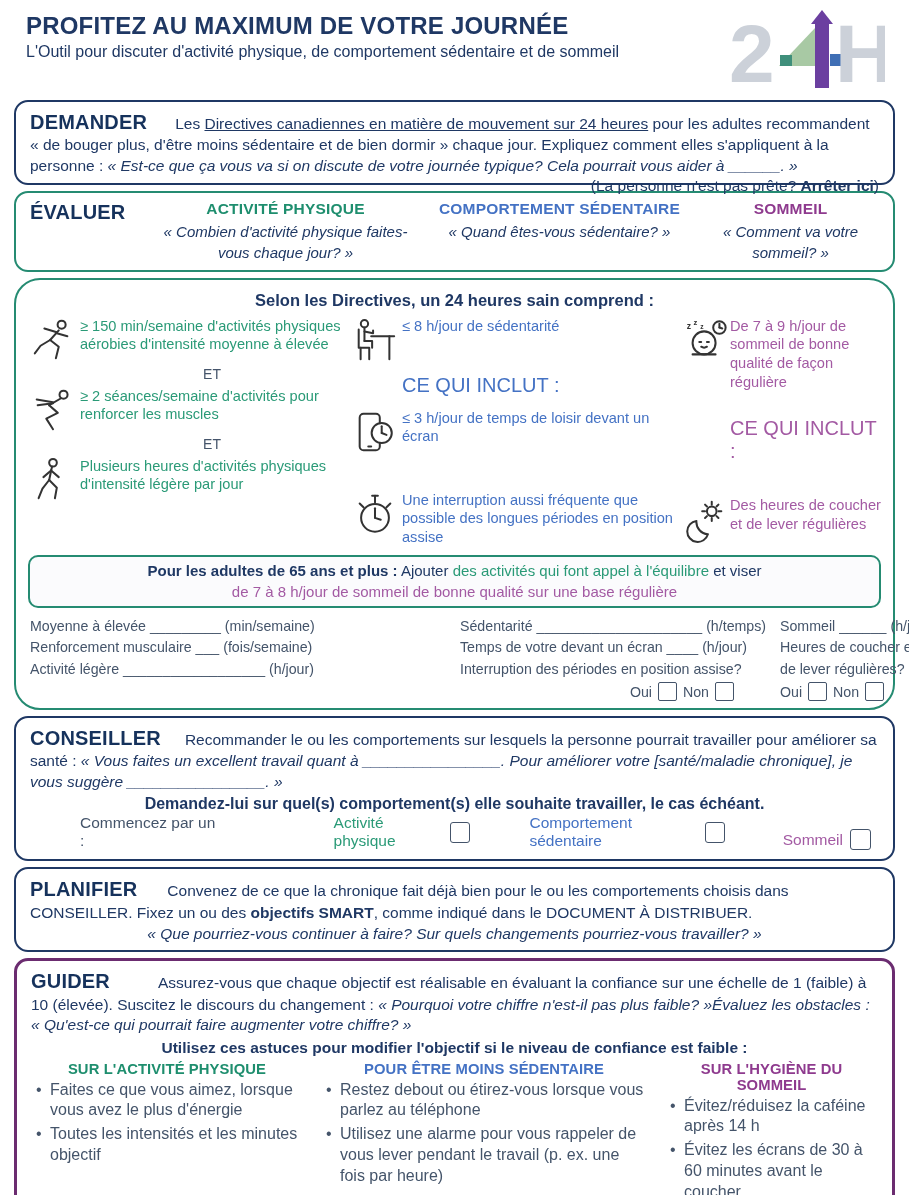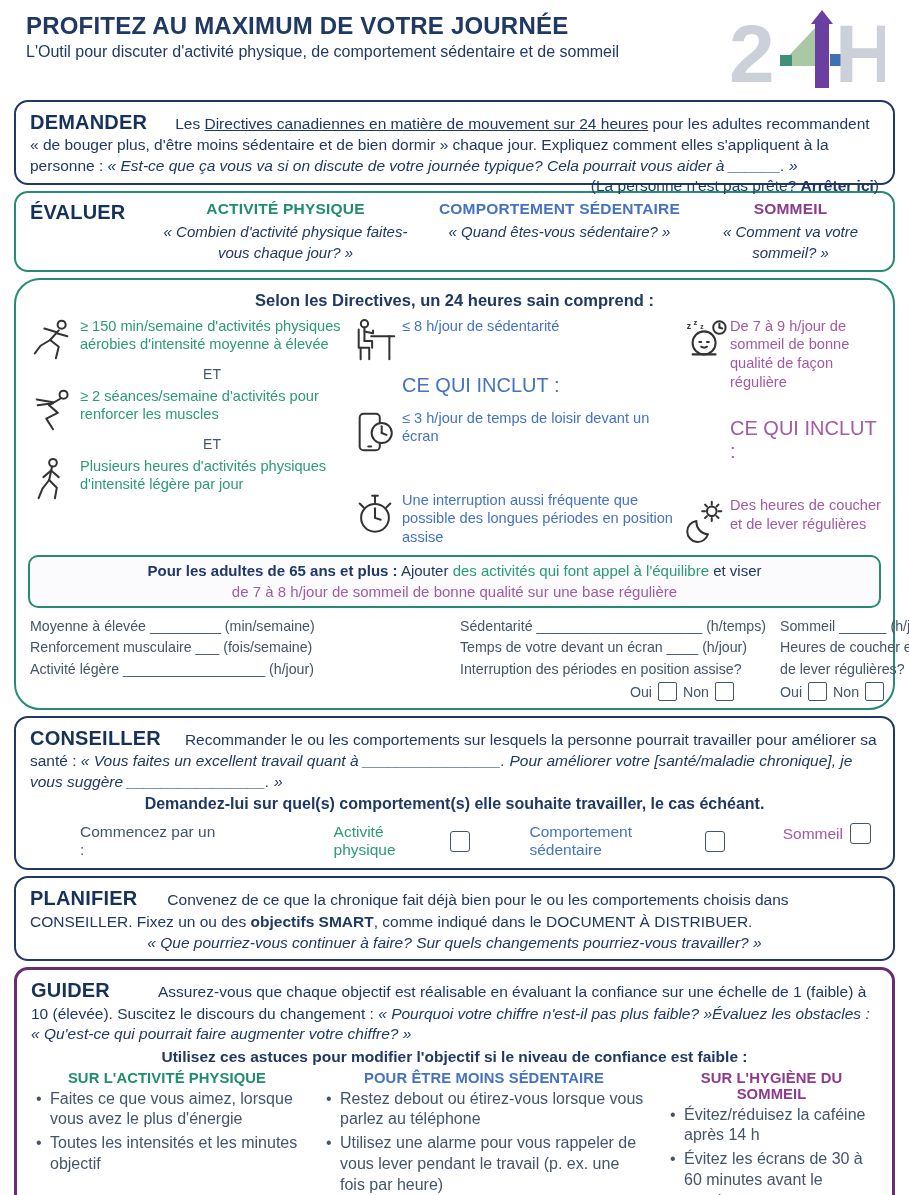--- a/index.html
+++ b/index.html
@@ -72,21 +72,21 @@
   .form-grid { display:grid; grid-template-columns:428px 318px 1fr; column-gap:2px; padding:1px 2px 2px 4px; }
   .form-grid .fline { font-size:14.2px; color:#44546a; line-height:1.5; white-space:nowrap; }
   .yn-row { display:flex; align-items:center; gap:6px; font-size:14.2px; color:#44546a; margin-top:2px; }
   .yn-row.center { justify-content:flex-end; padding-right:44px; }
   .cb {
     width:19px; height:19px; border:1.6px solid #44546a; border-radius:2px; background:#fff; display:inline-block;
   }
 
   
   .center-bold { text-align:center; font-weight:bold; font-size:16px; margin-top:3px; }
-  .opts-row { display:flex; align-items:flex-start; margin-top:10px; padding:0 8px 2px 50px; font-size:15.5px; color:#44546a; }
+  .opts-row { display:flex; align-items:flex-end; margin-top:1px; padding:0 8px 2px 50px; font-size:15.5px; color:#44546a; }
   .opt { display:flex; align-items:center; gap:7px; }
   .opt .cb { width:21px; height:21px; border-radius:3px; }
   .opts-row .start-lbl { margin-right:118px; }
   .opts-row .gap1 { margin-right:60px; }
   .opts-row .gap2 { margin-right:58px; }
 
   
   .center-quote { text-align:center; font-style:italic; font-size:15.5px; margin-top:2px; }
 
   

